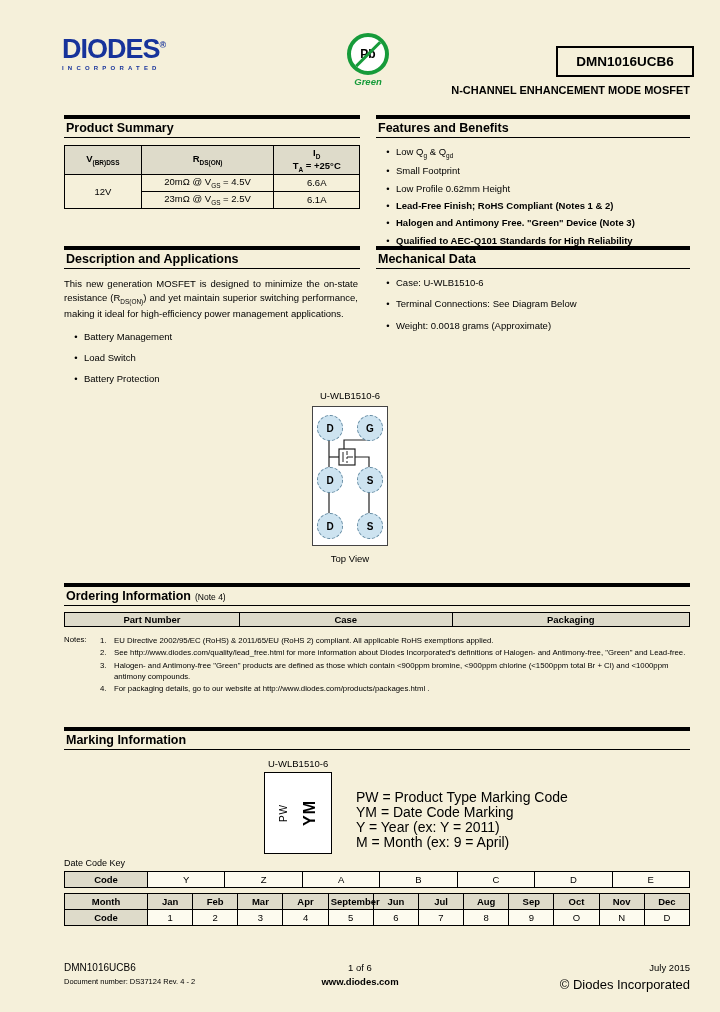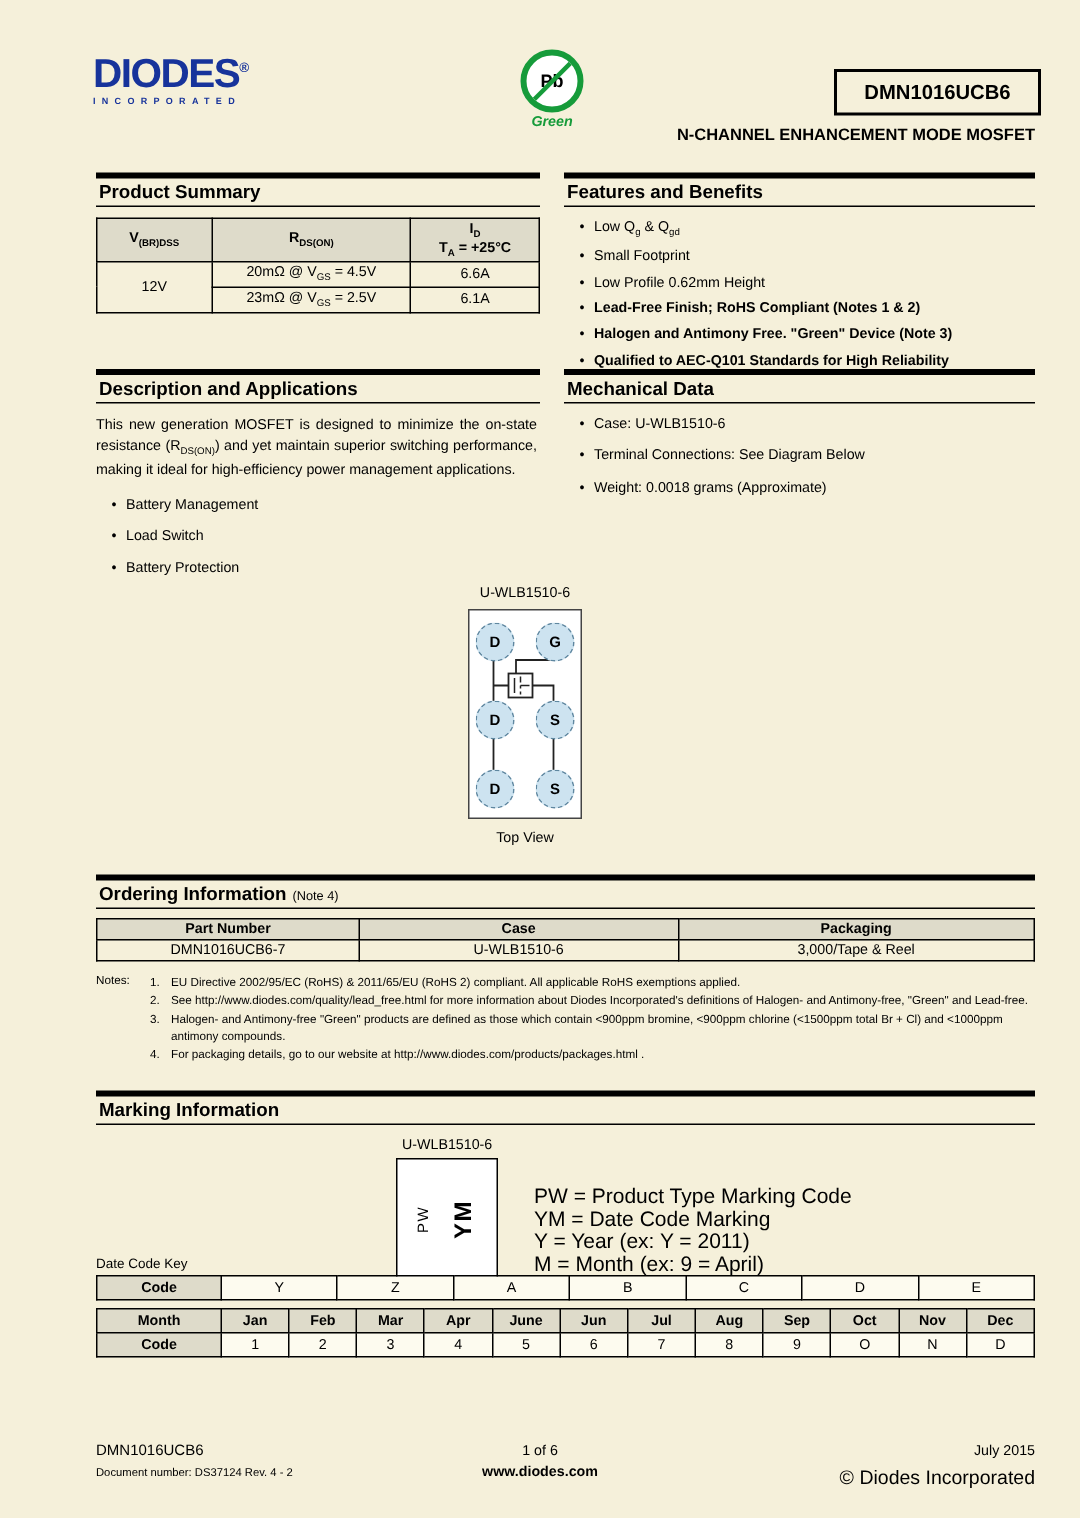--- a/index.html
+++ b/index.html
@@ -21,21 +21,21 @@
 
   
   .sec{position:absolute;border-radius:15px;}
   #sec-product{left:64px;top:115px;width:296px;}
   #sec-features{left:376px;top:115px;width:314px;}
   #sec-description{left:64px;top:246px;width:296px;}
   #sec-mechanical{left:376px;top:246px;width:314px;}
   #sec-diagram{left:286px;top:390px;width:128px;text-align:center;}
   #sec-ordering{left:64px;top:583px;width:626px;}
   #sec-marking{left:64px;top:727px;width:626px;}
-  #sec-datecode{left:64px;top:837px;width:626px;}
+  #sec-datecode{left:64px;top:858px;width:626px;}
 
   .section-h{border-top:4px solid #000;border-bottom:1.5px solid #000;font-size:12.5px;font-weight:bold;padding:2px 2px 2px 2px;margin:0;}
   .section-h .hnote{font-weight:normal;font-size:8.5px;margin-left:4px;}
 
   
   .tbl{border-collapse:collapse;width:100%;}
   .tbl th,.tbl td{border:1px solid #000;text-align:center;padding:1px 2px;font-size:9.5px;}
   .tbl th{background:#dedbca;font-weight:bold;}
   .ps-table{margin-top:7px;}
   .ps-table th.w1{width:26%;}
@@ -230,25 +230,20 @@
 
   <section class="sec" id="sec-ordering">
     <h2 class="section-h"><span>Ordering Information</span><span class="hnote">(Note 4)</span></h2>
     <table class="tbl ord-table">
       <tbody>
           <tr>
         <th class="o1">Part Number</th>
         <th class="o2">Case</th>
         <th class="o3">Packaging</th>
       </tr>
-      <tr>
-        <td>DMN1016UCB6-7</td>
-        <td>U-WLB1510-6</td>
-        <td>3,000/Tape &amp; Reel</td>
-      </tr>
     </tbody>
       </table>
     <div class="notes">
       <span class="notes-label">Notes:</span>
       <div class="notes-list">
         <div class="note">
           <span class="nnum">1.</span>
           <span class="ntext"><span>EU Directive 2002/95/EC (RoHS) &amp; 2011/65/EU (RoHS 2) compliant. All applicable RoHS exemptions applied.</span></span>
         </div>
         <div class="note">
@@ -301,21 +296,21 @@
     </tbody>
       </table>
     <table class="tbl dc-table">
       <tbody>
           <tr>
         <td class="h lblcol">Month</td>
         <td class="h">Jan</td>
         <td class="h">Feb</td>
         <td class="h">Mar</td>
         <td class="h">Apr</td>
-        <td class="h">June</td>
+        <td class="h">September</td>
         <td class="h">Jun</td>
         <td class="h">Jul</td>
         <td class="h">Aug</td>
         <td class="h">Sep</td>
         <td class="h">Oct</td>
         <td class="h">Nov</td>
         <td class="h">Dec</td>
       </tr>
       <tr>
         <td class="h lblcol">Code</td>

